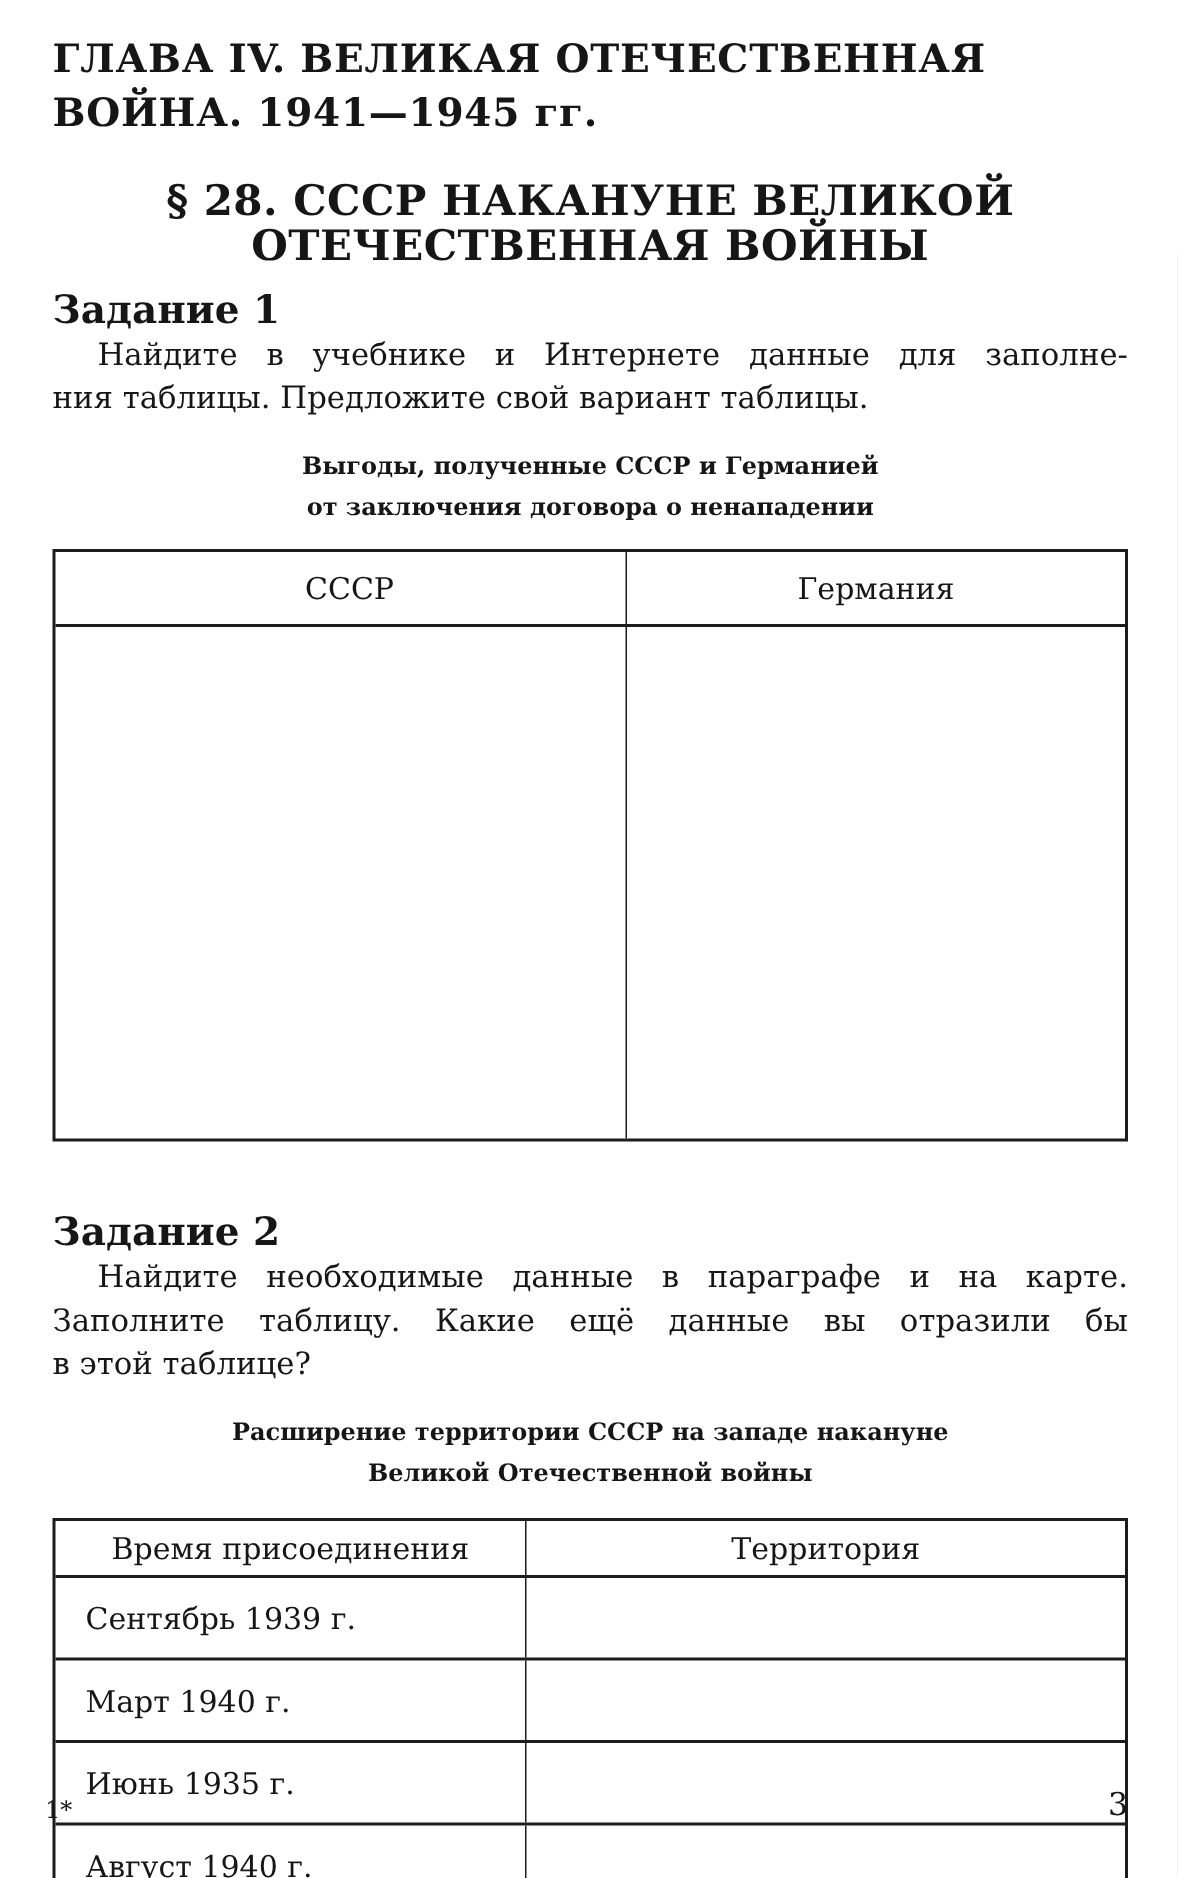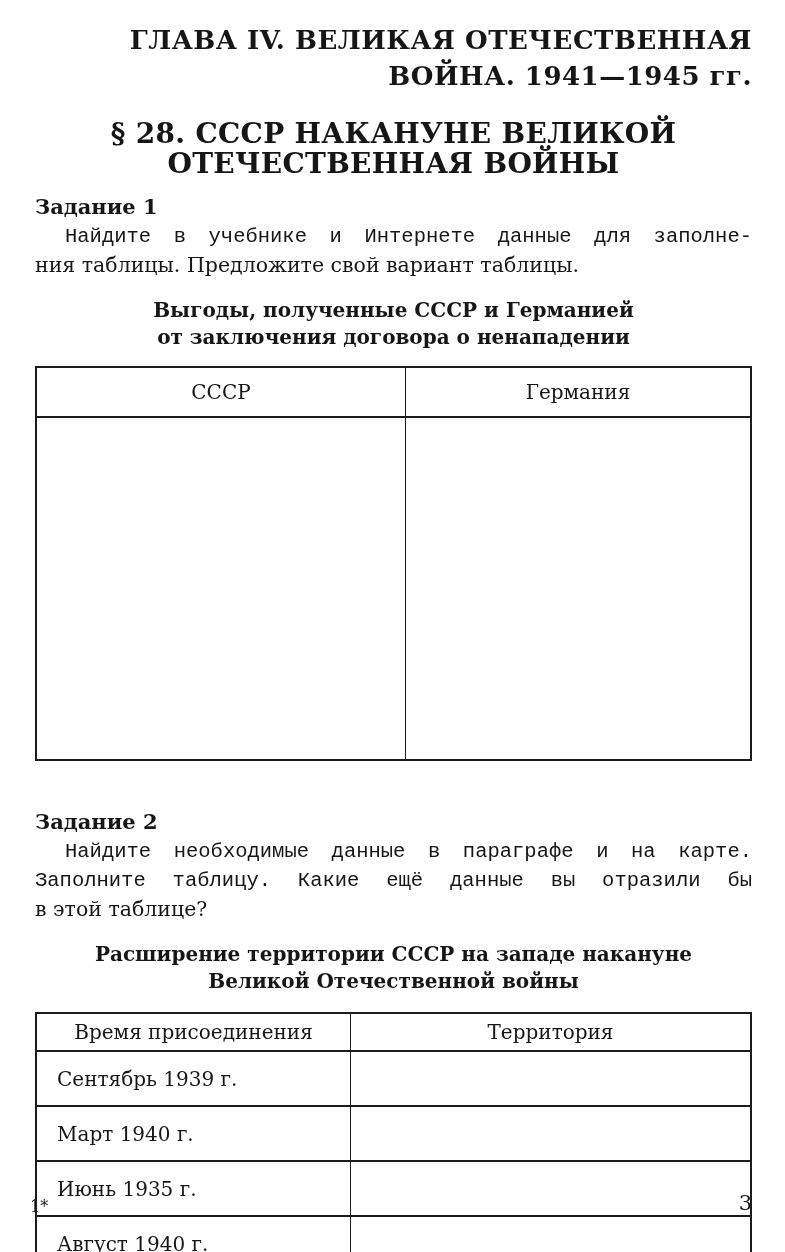--- a/index.html
+++ b/index.html
@@ -17,61 +17,60 @@
     color: #161616;
     overflow: hidden;
   }
   .content {
     padding: 0 33px 0 35px;
   }
 
   
   .chapter-title {
     margin-top: 22px;
-    text-align: right;
+    text-align: left;
     font-weight: bold;
     font-size: 26px;
     line-height: 36px;
     letter-spacing: 0.5px;
   }
   .section-title {
     margin-top: 25px;
     text-align: center;
     font-weight: bold;
     font-size: 28px;
     line-height: 30px;
     letter-spacing: 0.3px;
   }
   .task-heading {
     margin-top: 15px;
     font-weight: bold;
-    font-size: 21px;
+    font-size: 26px;
     line-height: 26px;
   }
 
   
   .para {
     font-size: 20.5px;
     line-height: 29px;
     margin-top: 2px;
   }
   .para .line { white-space: normal; }
   .just {
     text-align: justify;
     text-align-last: justify;
-    font-family: Liberation Mono, monospace;
   }
   .indent { text-indent: 30px; }
 
   
   .table-title {
     margin-top: 17px;
     text-align: center;
     font-weight: bold;
-    font-size: 20px;
+    font-size: 16px;
     line-height: 27px;
   }
 
   
   .tbl {
     margin-top: 15px;
     border: 2px solid #1c1c1c;
   }
   .tbl-head {
     display: flex;
@@ -83,20 +82,21 @@
     justify-content: center;
     font-size: 20px;
     text-align: center;
   }
   
   .tbl1 .th { height: 48px; }
   .tbl1 .col-left {
     width: 368px;
     flex: 0 0 auto;
     border-right: 1.5px solid #1c1c1c;
+    padding-left: 12px;
   }
   .tbl1 .col-right { flex: 1 1 auto; }
   .tbl1-body {
     display: flex;
     height: 341px;
   }
   
   .tbl2 .th { height: 36px; }
   .tbl2 .col-left {
     width: 313px;

